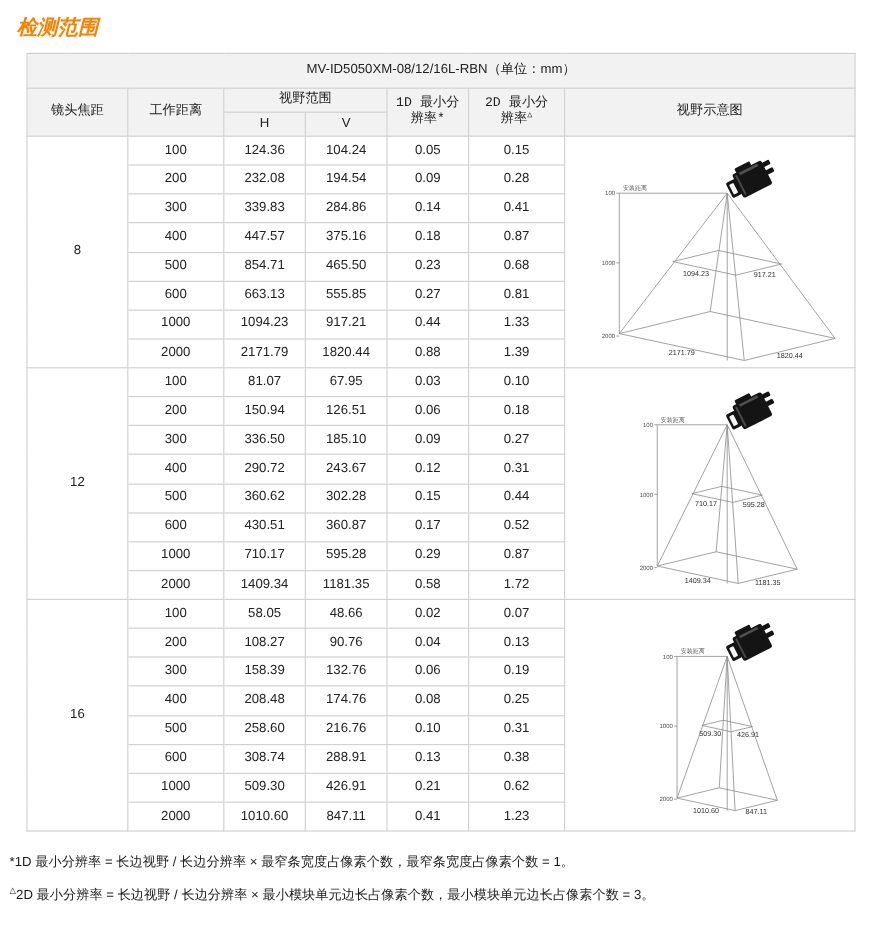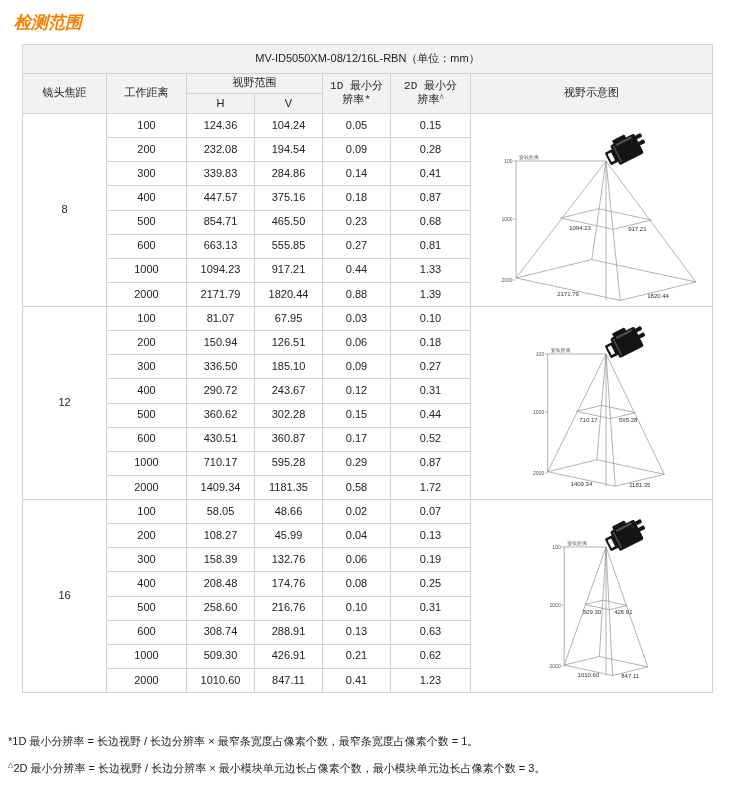--- a/index.html
+++ b/index.html
@@ -37,21 +37,21 @@
   tr.hdr-top th{height:20px;font-family:Liberation Mono, monospace;}
   tr.hdr-sub th{height:20px;}
   tbody td{height:23.4px;background:#ffffff;}
   td.diagram-cell{padding:0;vertical-align:middle;}
   td.diagram-cell svg{display:block;margin:0 auto;}
   sup{font-size:7px;line-height:0;}
   .footnote{
     font-size:11px;color:#1a1a1a;
     margin:0 0 0 8px;line-height:1.2;
   }
-  .footnote.first{margin-top:42px;}
+  .footnote.first{margin-top:20px;}
   .footnote + .footnote{margin-top:14px;}
 </style>
 </head>
 <body>
 
 <h1 class="page-title">检测范围</h1>
 
 <table class="spec">
   <colgroup>
     <col style="width:84px">
@@ -322,21 +322,21 @@
               <rect x="4" y="-4.5" width="4" height="9" rx="0.8" fill="#f5f5f5"></rect>
               <rect x="12" y="-9" width="1.6" height="18" fill="#4a4a4a"></rect>
               <rect x="16" y="-9.8" width="17" height="2.2" fill="#ffffff" opacity="0.25"></rect>
             </g>
           </svg>
         </td>
       </tr>
       <tr>
         <td>200</td>
         <td>108.27</td>
-        <td>45.99</td>
+        <td>90.76</td>
         <td>0.04</td>
         <td>0.13</td>
       </tr>
       <tr>
         <td>300</td>
         <td>158.39</td>
         <td>132.76</td>
         <td>0.06</td>
         <td>0.19</td>
       </tr>
@@ -352,21 +352,21 @@
         <td>258.60</td>
         <td>216.76</td>
         <td>0.10</td>
         <td>0.31</td>
       </tr>
       <tr>
         <td>600</td>
         <td>308.74</td>
         <td>288.91</td>
         <td>0.13</td>
-        <td>0.63</td>
+        <td>0.38</td>
       </tr>
       <tr>
         <td>1000</td>
         <td>509.30</td>
         <td>426.91</td>
         <td>0.21</td>
         <td>0.62</td>
       </tr>
       <tr>
         <td>2000</td>

